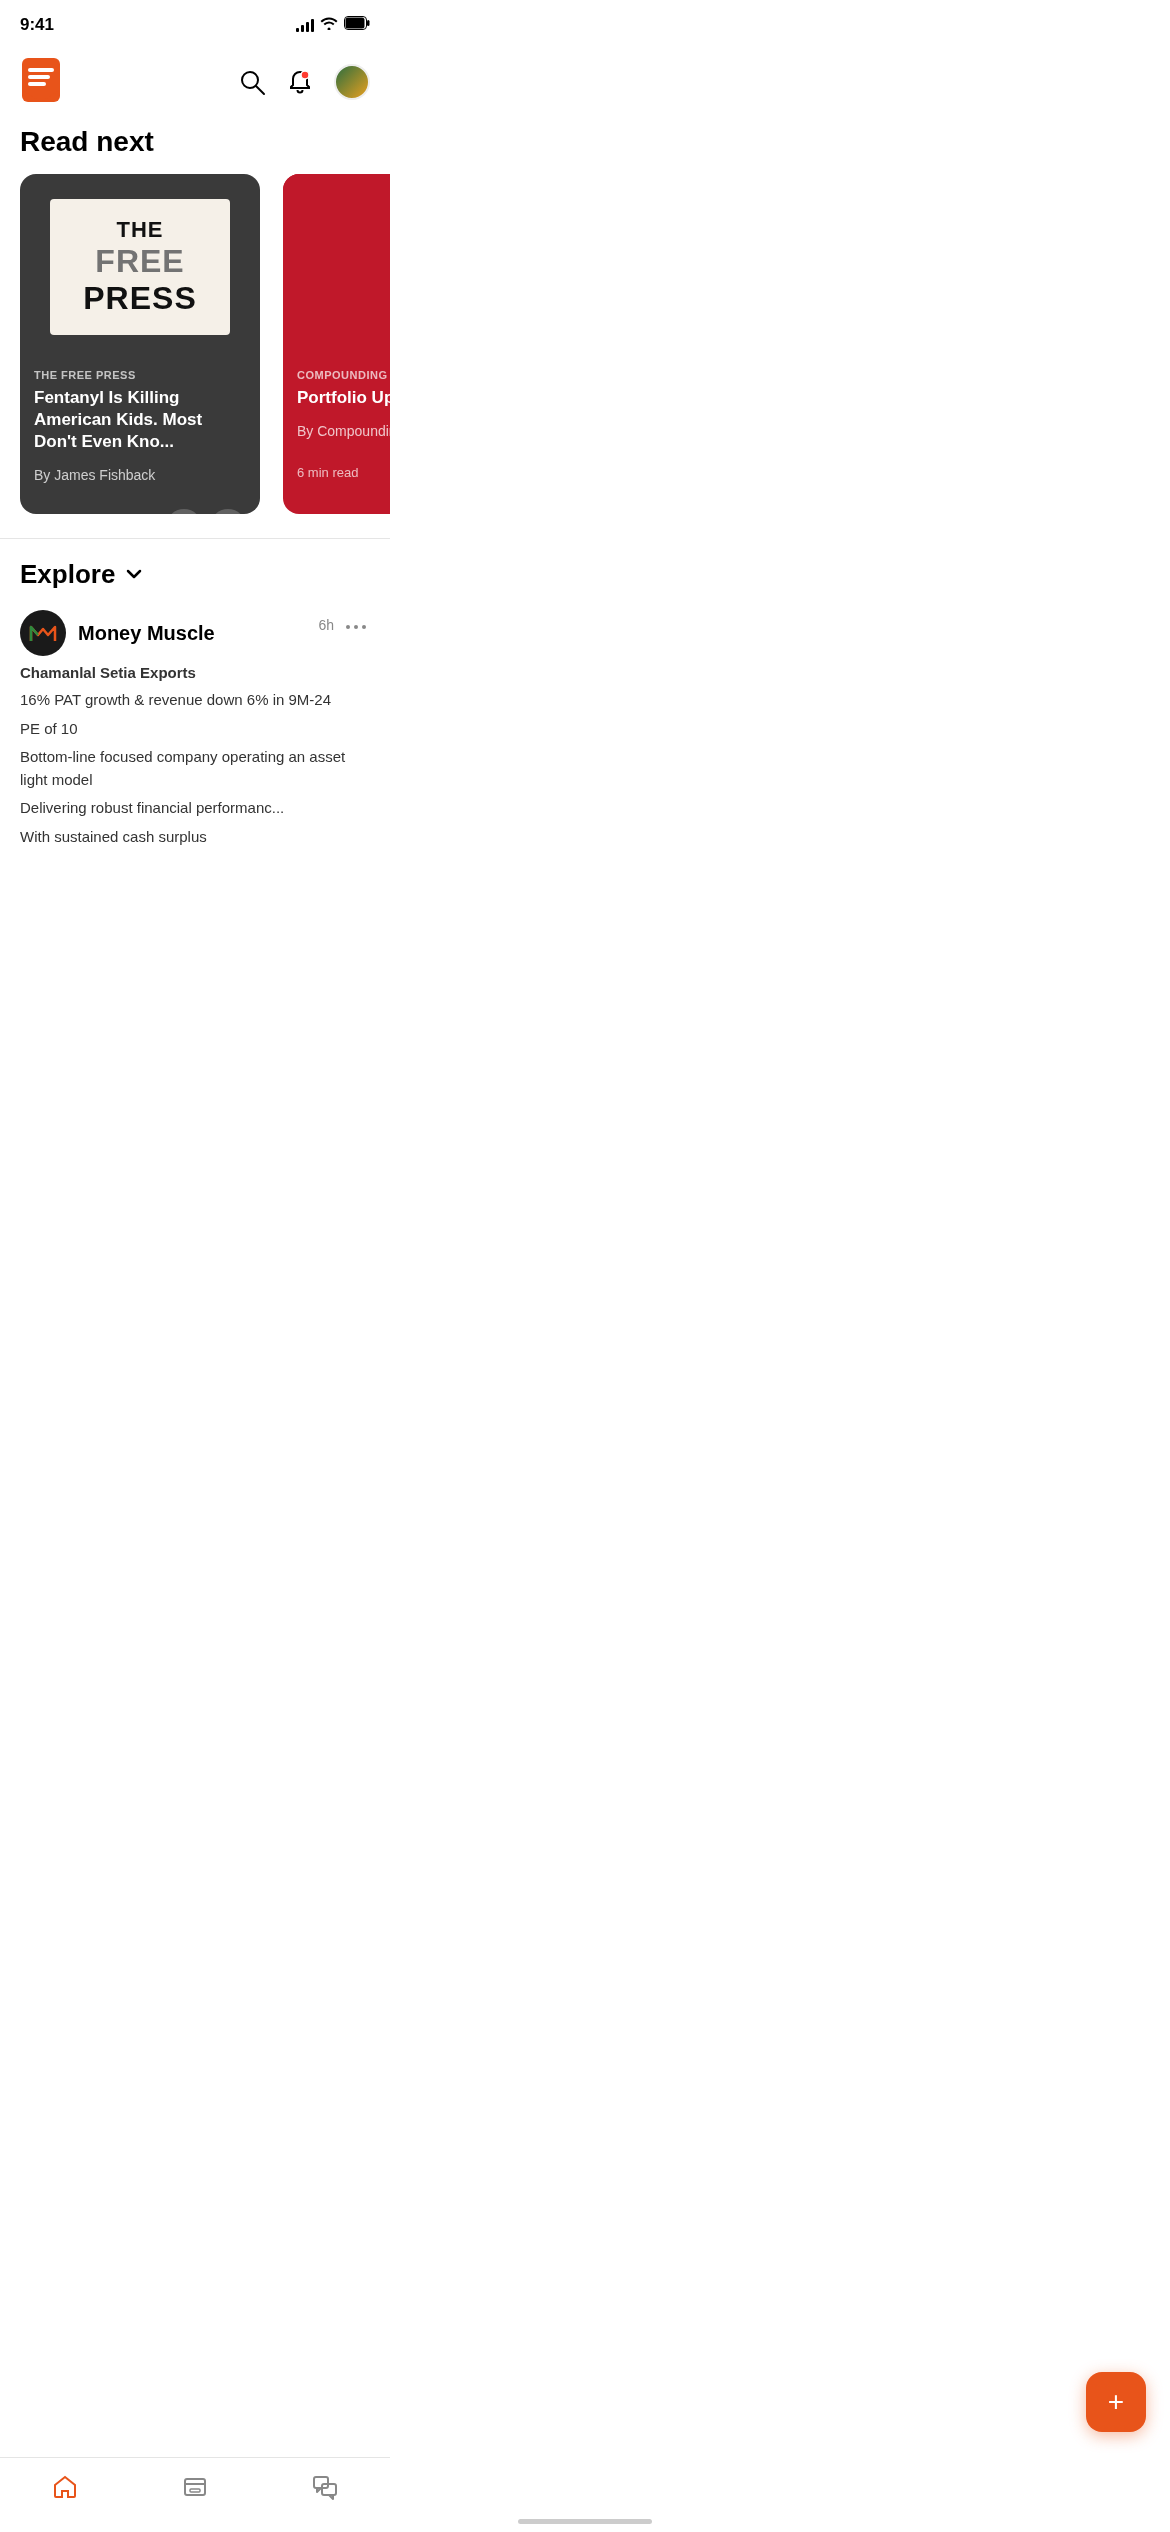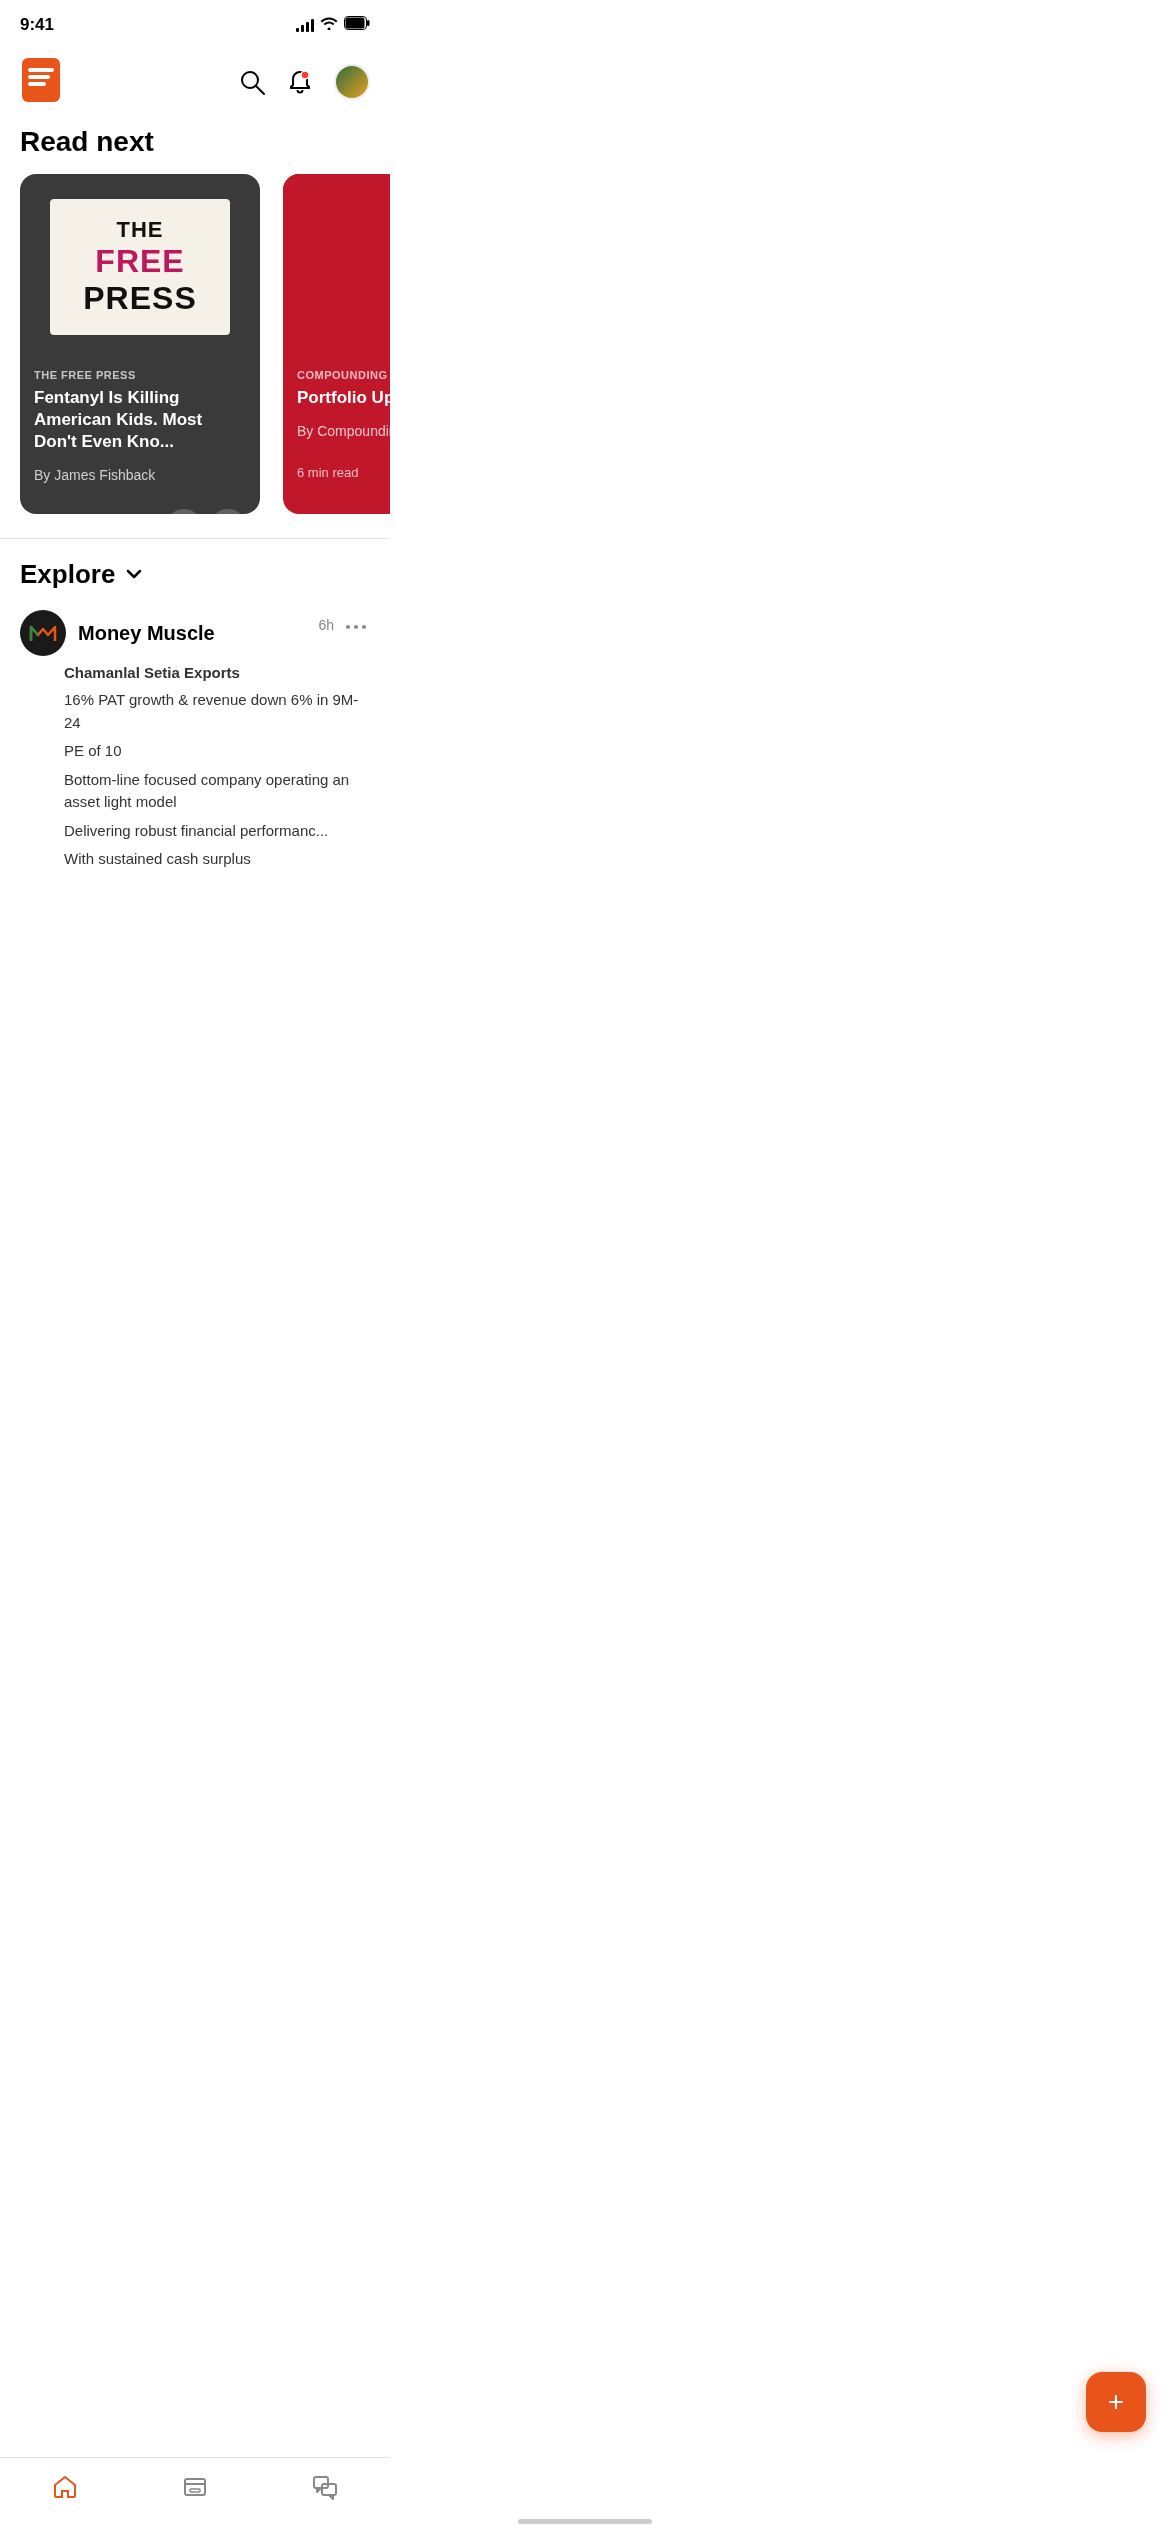--- a/index.html
+++ b/index.html
@@ -129,21 +129,21 @@
     }
     .free-press-logo .the {
       font-size: 22px;
       font-weight: 900;
       color: #111;
       letter-spacing: 1px;
     }
     .free-press-logo .free {
       font-size: 32px;
       font-weight: 900;
-      color: #be185d;
+      color: #737373;
       letter-spacing: 1px;
     }
     .free-press-logo .press {
       font-size: 32px;
       font-weight: 900;
       color: #111;
       letter-spacing: 1px;
     }
 
     .buffett-image {
@@ -275,21 +275,20 @@
     }
     .more-btn {
       cursor: pointer;
       color: #888;
       font-size: 18px;
       padding: 4px;
     }
 
     .article-body {
       padding-left: 0;
-      margin-left: 44px;
     }
     .article-company {
       font-size: 15px;
       font-weight: 600;
       color: #333;
       margin-bottom: 8px;
     }
     .article-text {
       font-size: 15px;
       color: #333;

